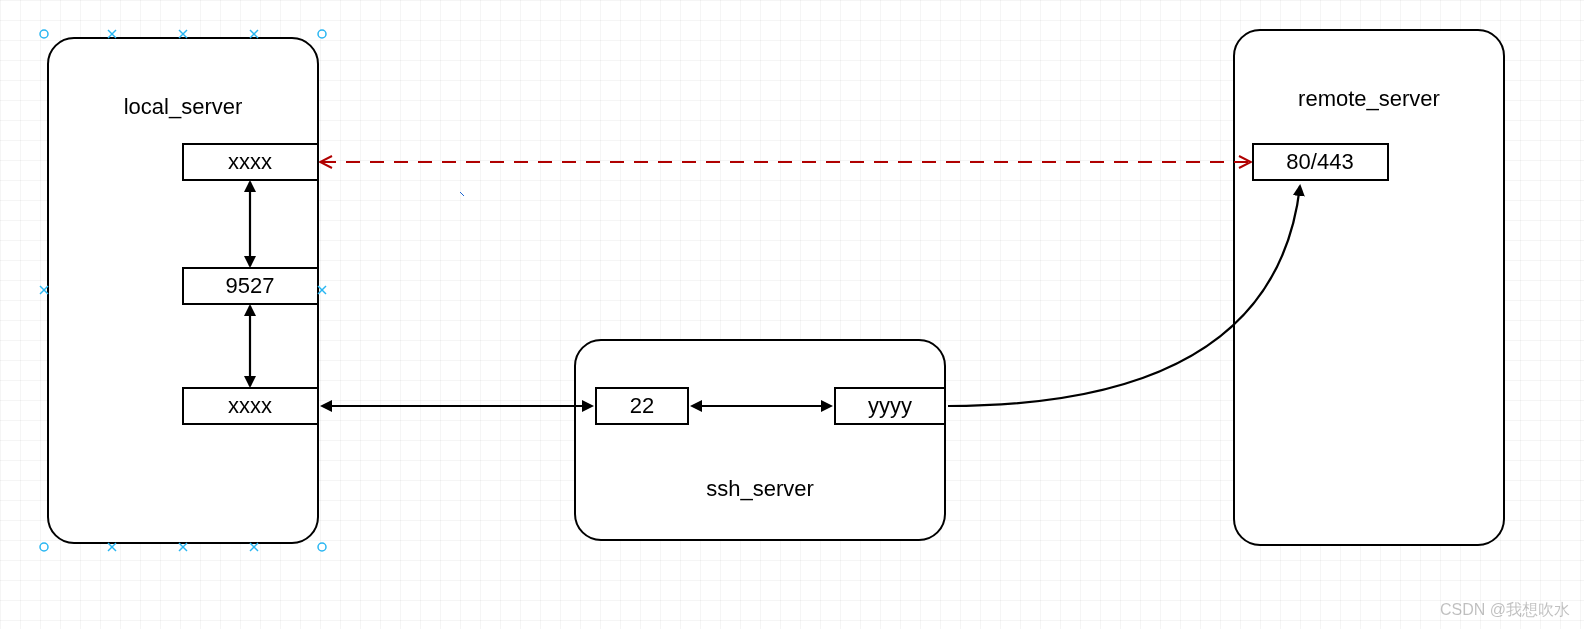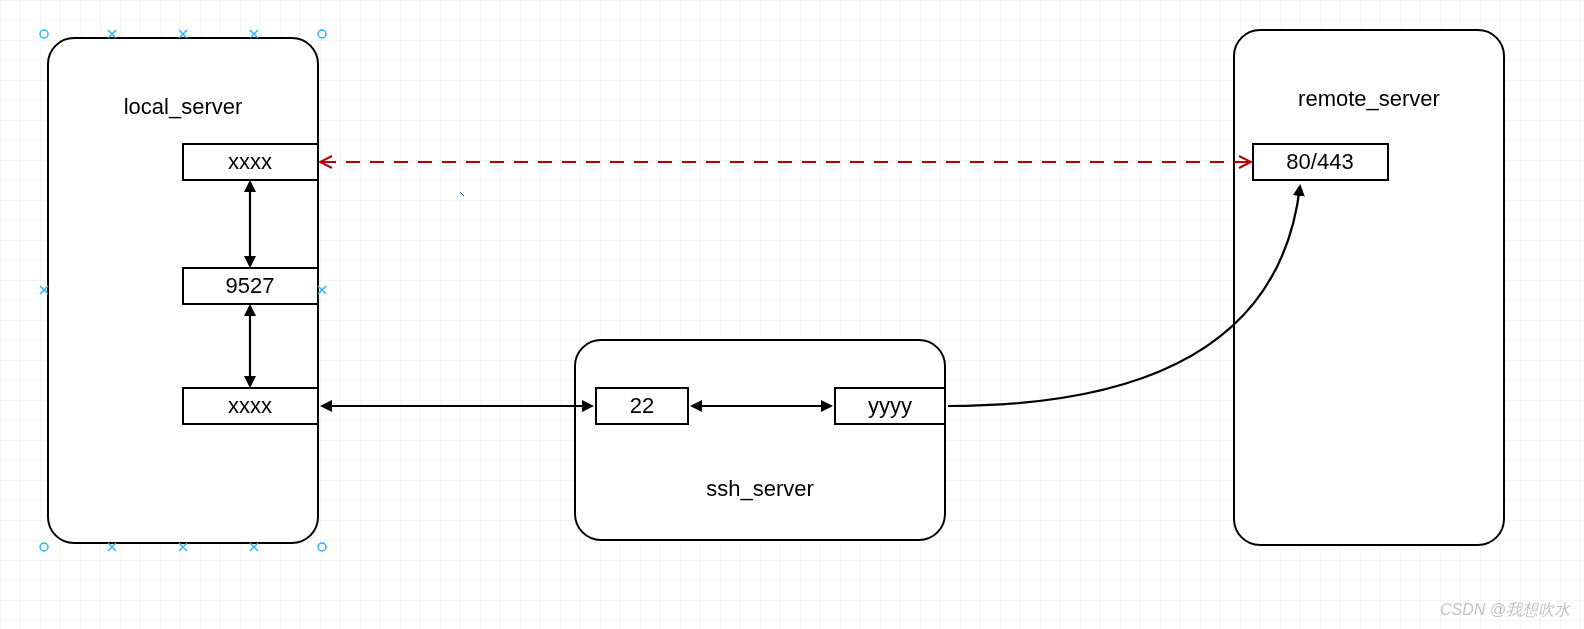--- a/index.html
+++ b/index.html
@@ -48,21 +48,20 @@
     stroke: #29b6f2;
     stroke-width: 1.5;
   }
   .watermark {
     position: absolute;
     right: 14px;
     bottom: 8px;
     color: rgba(0,0,0,0.25);
     font-size: 16px;
     pointer-events: none;
-    font-style: italic;
   }
 </style>
 </head>
 <body>
 <div class="grid"></div>
 
 <svg width="1584" height="629" viewBox="0 0 1584 629">
   <defs>
 
     <marker id="arrS" markerWidth="12" markerHeight="12" refX="2" refY="6" orient="auto" markerUnits="userSpaceOnUse">

